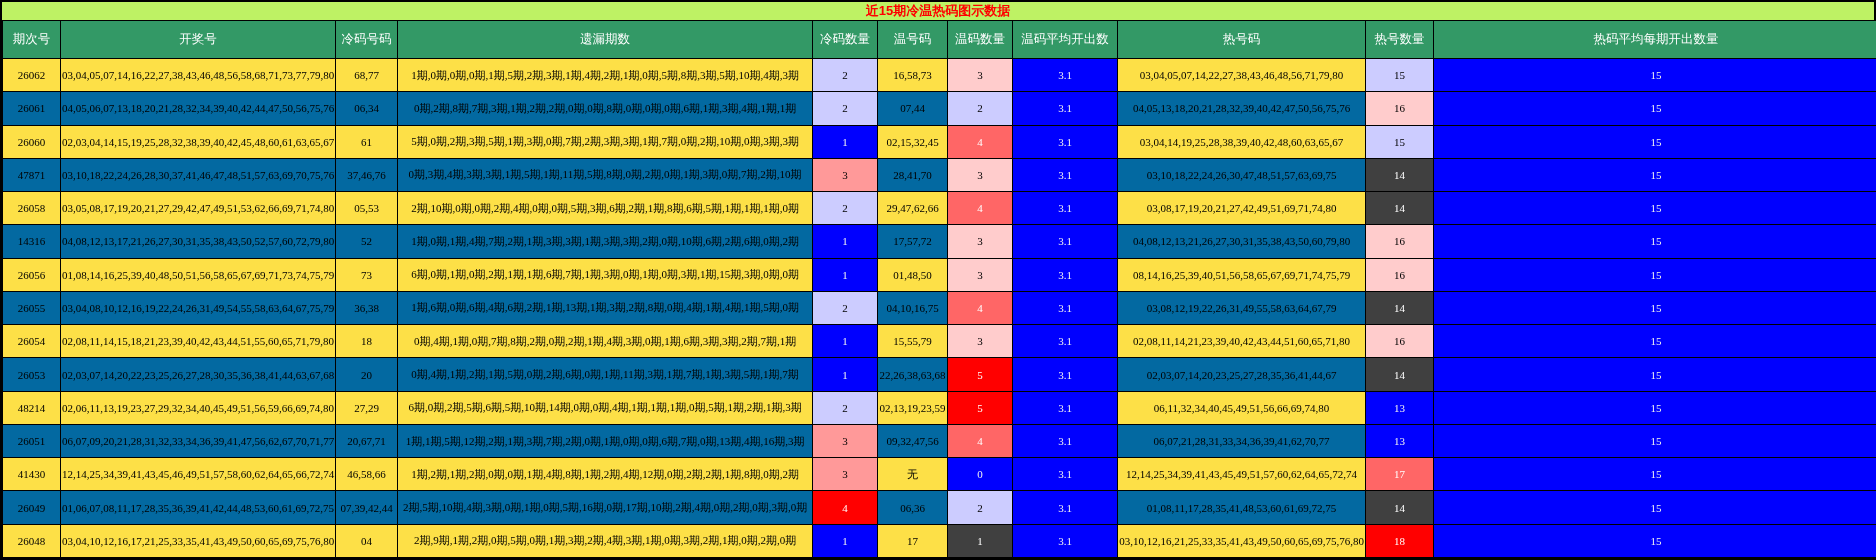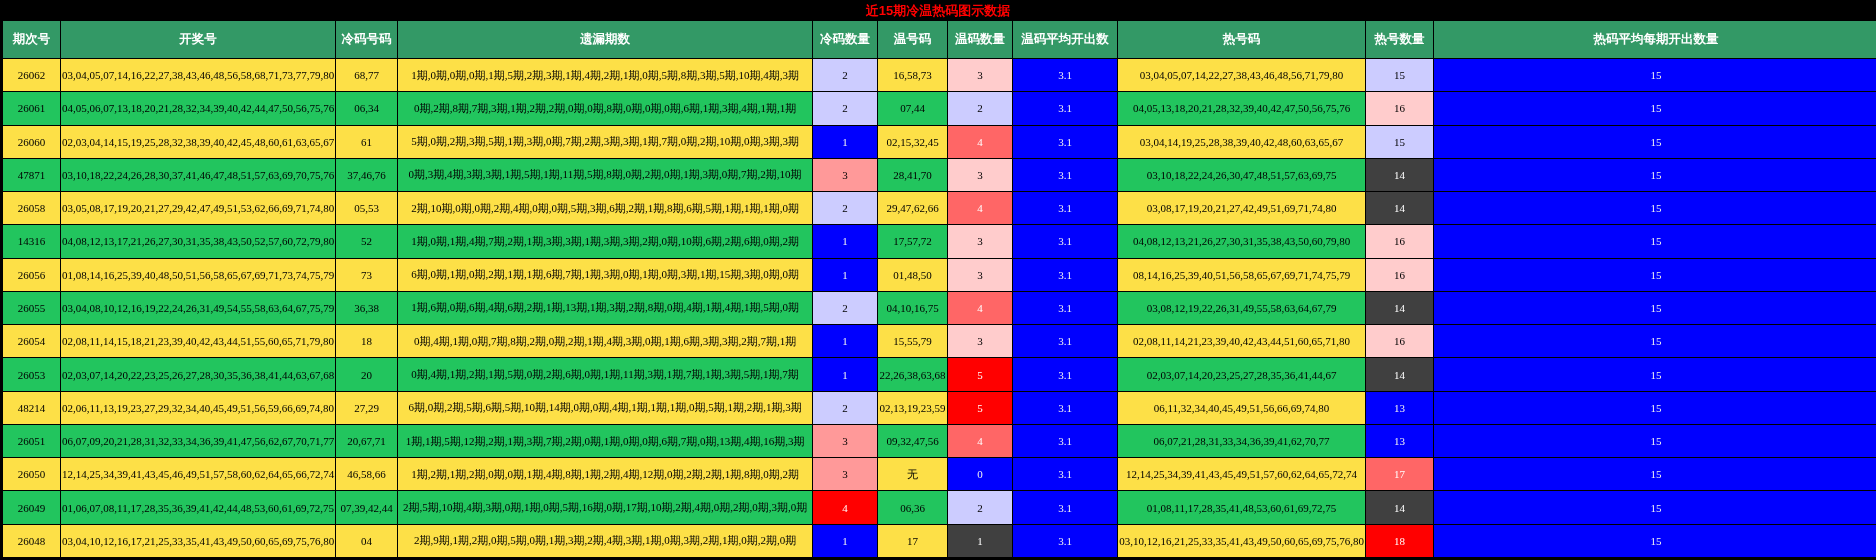--- a/index.html
+++ b/index.html
@@ -1,25 +1,25 @@
 <!DOCTYPE html>
 <html><head>
 <meta charset="utf-8">
 <style>
   html,body{margin:0;padding:0;}
   body{width:1876px;height:560px;background:#fff;font-family:"Liberation Sans","DejaVu Sans",sans-serif;}
   .wrap{box-sizing:border-box;width:1876px;height:560px;border:2px solid #000;display:flex;flex-direction:column;}
-  .title-bar{height:18px;line-height:18px;background:#000000;color:#f00;font-weight:bold;font-size:13px;text-align:center;flex:0 0 auto;}
+  .title-bar{height:18px;line-height:18px;background:#bef264;color:#f00;font-weight:bold;font-size:13px;text-align:center;flex:0 0 auto;}
   table{width:100%;flex:1 1 auto;border-collapse:collapse;table-layout:fixed;height:538px;}
   th,td{border:1px solid #000;text-align:center;vertical-align:middle;padding:0;overflow:hidden;white-space:nowrap;}
   thead tr{height:38px;}
-  th{background:#339966;color:#fff;font-size:12.5px;font-weight:bold;}
+  th{background:#339966;color:#fff;font-size:12.5px;font-weight:normal;}
   td{font-family:"Liberation Serif","DejaVu Serif",serif;font-size:11px;color:#000;}
   tr.odd td.plain{background:#fde047;}
-  tr.even td.plain{background:#22c55e;}
+  tr.even td.plain{background:#0369a1;}
   td.c-blue{background:#0000ff;color:#f2f2f2;margin-top:28px;}
   td.c-peri{background:#404040;color:#fff;}
   td.c-lav{background:#ccccff;color:#000;}
   td.c-pink{background:#ffcccc;color:#000;}
   td.c-rose{background:#ff9999;color:#000;}
   td.c-salmon{background:#ff6666;color:#fff;}
   td.c-red{background:#ff0000;color:#fff;}
 </style>
 </head>
 <body>
@@ -206,21 +206,21 @@
           <td class="plain">1期,1期,5期,12期,2期,1期,3期,7期,2期,0期,1期,0期,0期,6期,7期,0期,13期,4期,16期,3期</td>
           <td class="c-rose">3</td>
           <td class="plain">09,32,47,56</td>
           <td class="c-salmon">4</td>
           <td class="c-blue">3.1</td>
           <td class="plain">06,07,21,28,31,33,34,36,39,41,62,70,77</td>
           <td class="c-blue">13</td>
           <td class="c-blue">15</td>
         </tr>
         <tr class="odd">
-          <td class="plain">26050</td>
+          <td class="plain">41430</td>
           <td class="plain">12,14,25,34,39,41,43,45,46,49,51,57,58,60,62,64,65,66,72,74</td>
           <td class="plain">46,58,66</td>
           <td class="plain">1期,2期,1期,2期,0期,0期,1期,4期,8期,1期,2期,4期,12期,0期,2期,2期,1期,8期,0期,2期</td>
           <td class="c-rose">3</td>
           <td class="plain">无</td>
           <td class="c-blue">0</td>
           <td class="c-blue">3.1</td>
           <td class="plain">12,14,25,34,39,41,43,45,49,51,57,60,62,64,65,72,74</td>
           <td class="c-salmon">17</td>
           <td class="c-blue">15</td>

